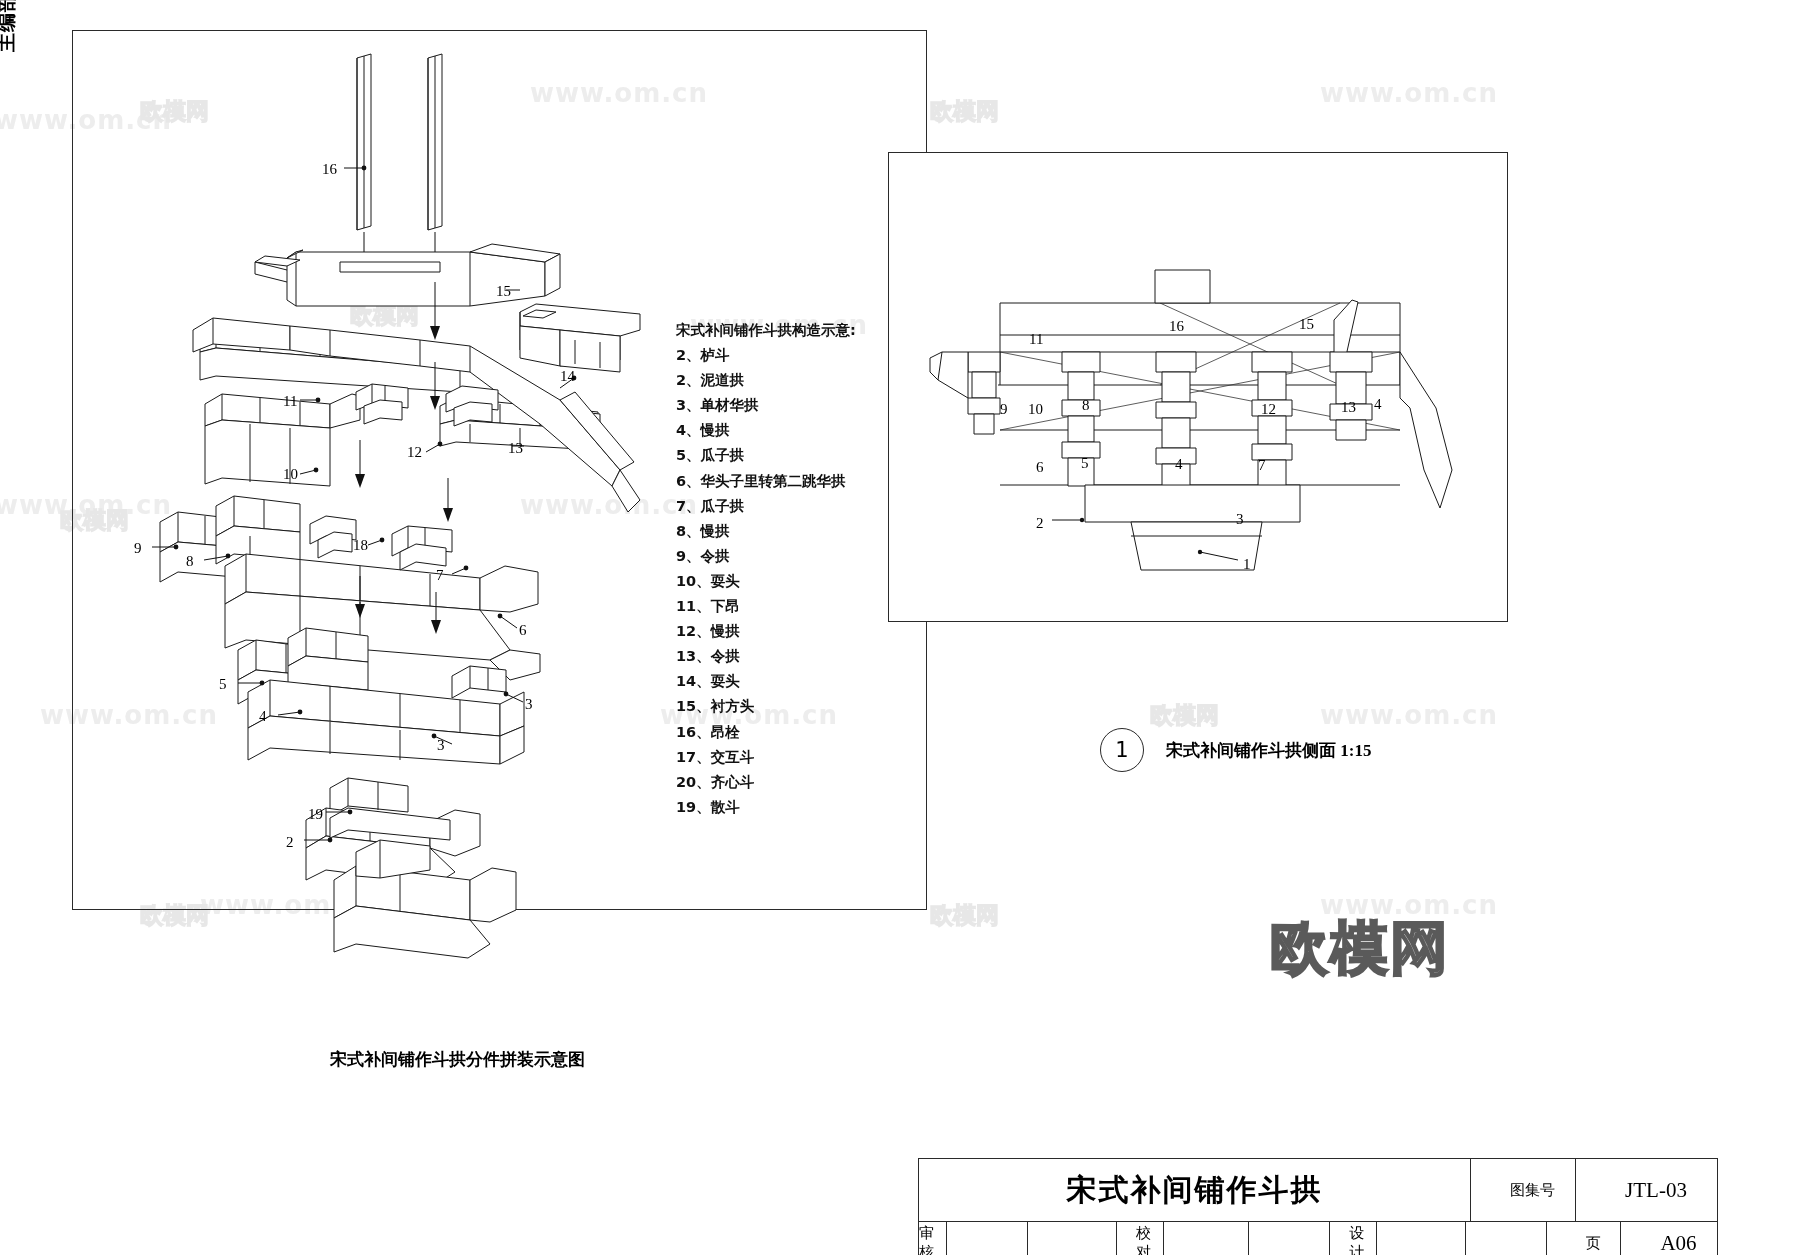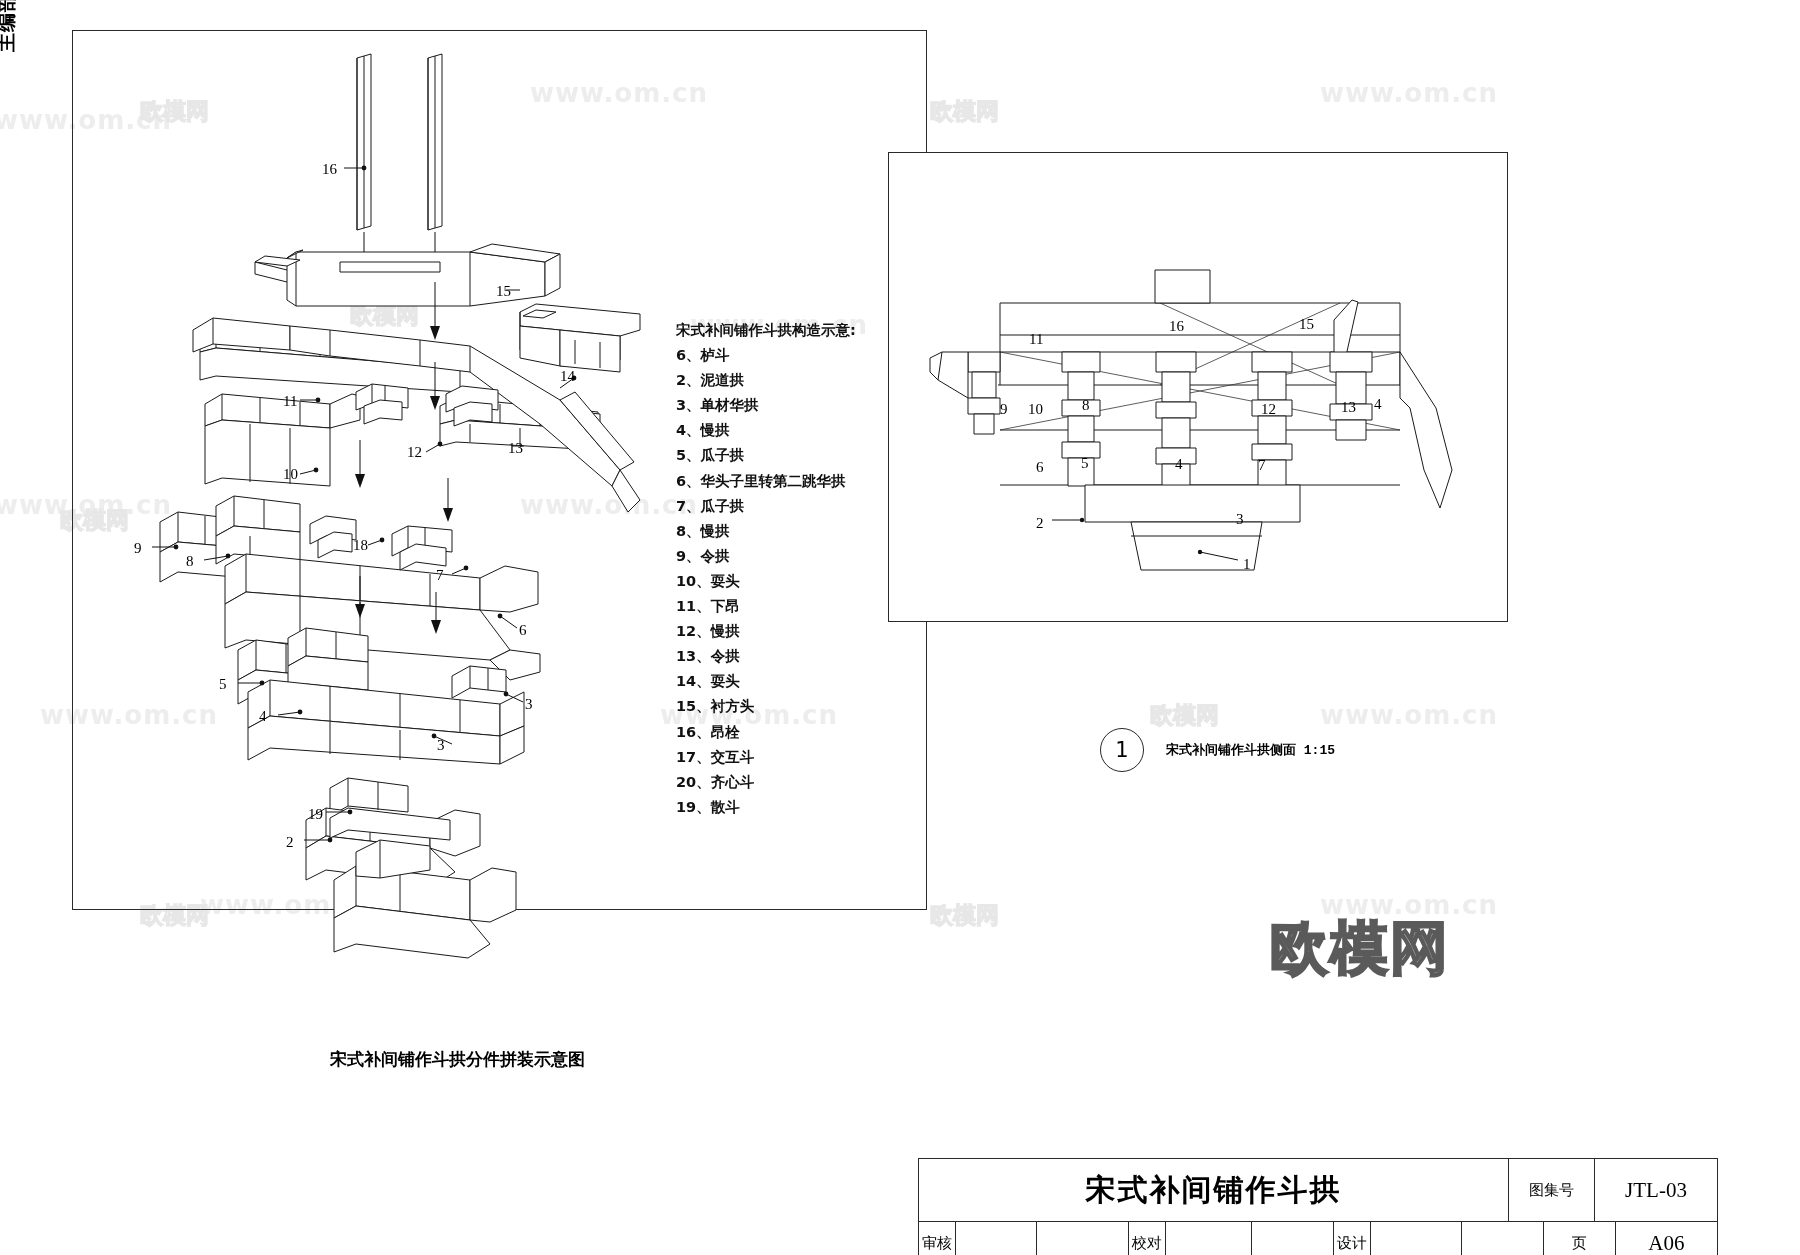--- a/index.html
+++ b/index.html
@@ -102,37 +102,37 @@
   }
   .detail-circle {
     width: 42px; height: 42px;
     border: 1.4px solid #2a2a2a;
     border-radius: 50%;
     display: flex; align-items: center; justify-content: center;
     font-size: 21px;
     font-family: "DejaVu Sans", sans-serif;
   }
   .detail-caption .dtxt {
-    font-family: Liberation Mono, monospace;
-    font-size: 13px;
+    font-family: Liberation Serif, serif;
+    font-size: 17px;
     font-weight: bold;
     white-space: nowrap;
   }
 
   
   .title-block {
     position: absolute;
     left: 918px; top: 1158px;
     width: 800px;
     border: 1.3px solid #2a2a2a;
     border-bottom: none;
     box-sizing: border-box;
     background: #fff;
   }
-  .tb-row { display: flex; }
+  .tb-row { display: flex; gap: 19px; }
   .tb-row.top { height: 62px; }
   .tb-row.bottom { height: 42px; border-top: 1.1px solid #2a2a2a; }
   .tb-cell {
     border-right: 1.1px solid #2a2a2a;
     display: flex; align-items: center; justify-content: center;
     box-sizing: border-box;
     font-family: Liberation Sans, sans-serif;
     font-size: 15px;
   }
   .tb-cell.last { border-right: none; }
@@ -508,21 +508,21 @@
     <div class="num" style="left:1081px; top:455px;">5</div>
     <div class="num" style="left:1175px; top:456px;">4</div>
     <div class="num" style="left:1258px; top:457px;">7</div>
     <div class="num" style="left:1236px; top:511px;">3</div>
     <div class="num" style="left:1036px; top:515px;">2</div>
     <div class="num" style="left:1243px; top:556px;">1</div>
   </div>
 
   <div class="legend">
     <div class="head row">宋式补间铺作斗拱构造示意:</div>
-    <div class="row">6、栌斗</div>
+    <div class="row">2、栌斗</div>
     <div class="row">2、泥道拱</div>
     <div class="row">3、单材华拱</div>
     <div class="row">4、慢拱</div>
     <div class="row">5、瓜子拱</div>
     <div class="row">6、华头子里转第二跳华拱</div>
     <div class="row">7、瓜子拱</div>
     <div class="row">8、慢拱</div>
     <div class="row">9、令拱</div>
     <div class="row">10、耍头</div>
     <div class="row">11、下昂</div>

